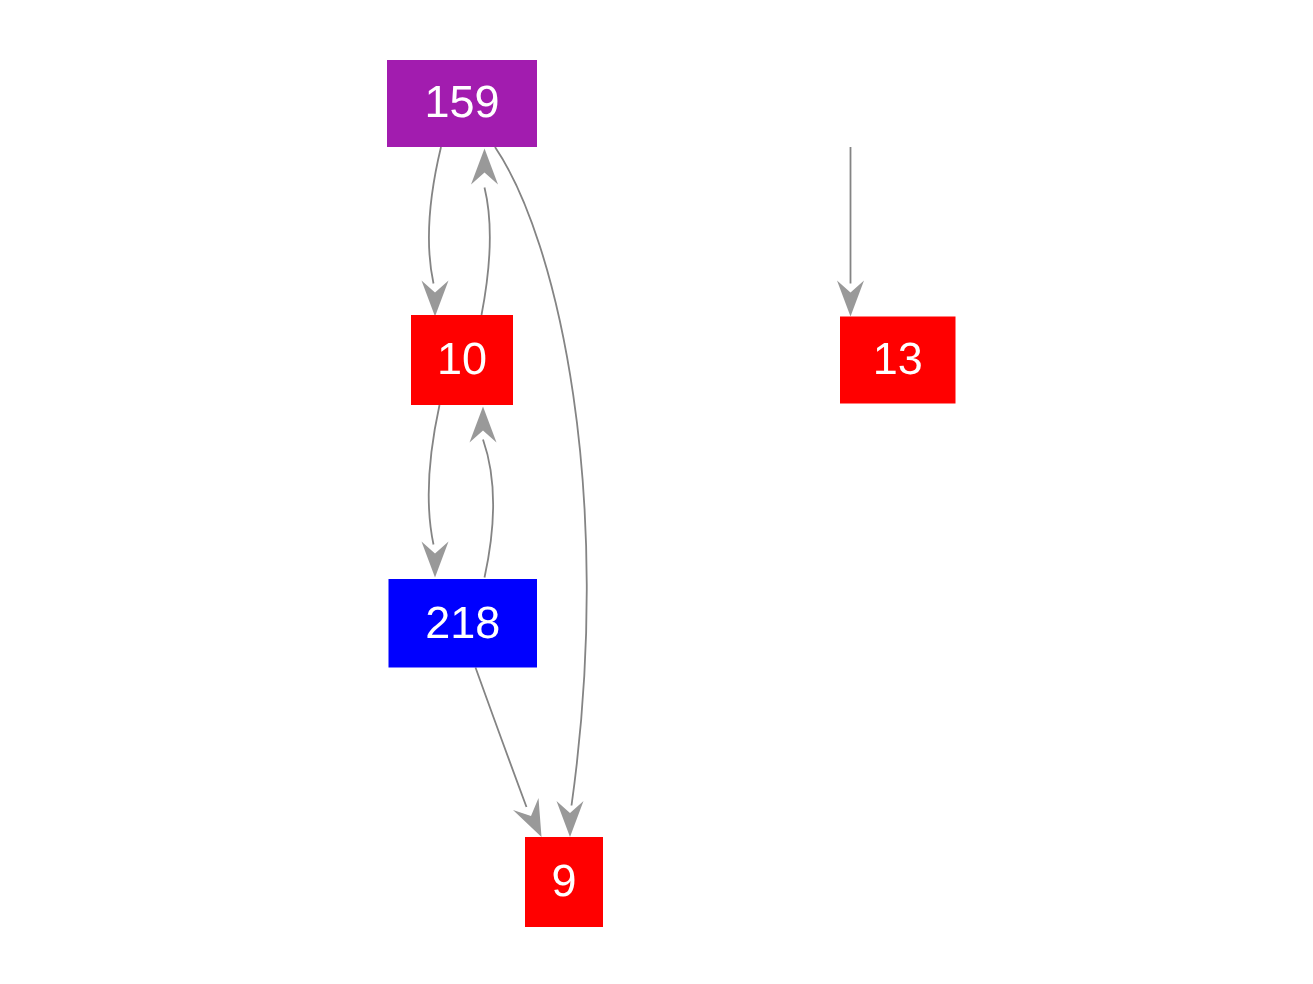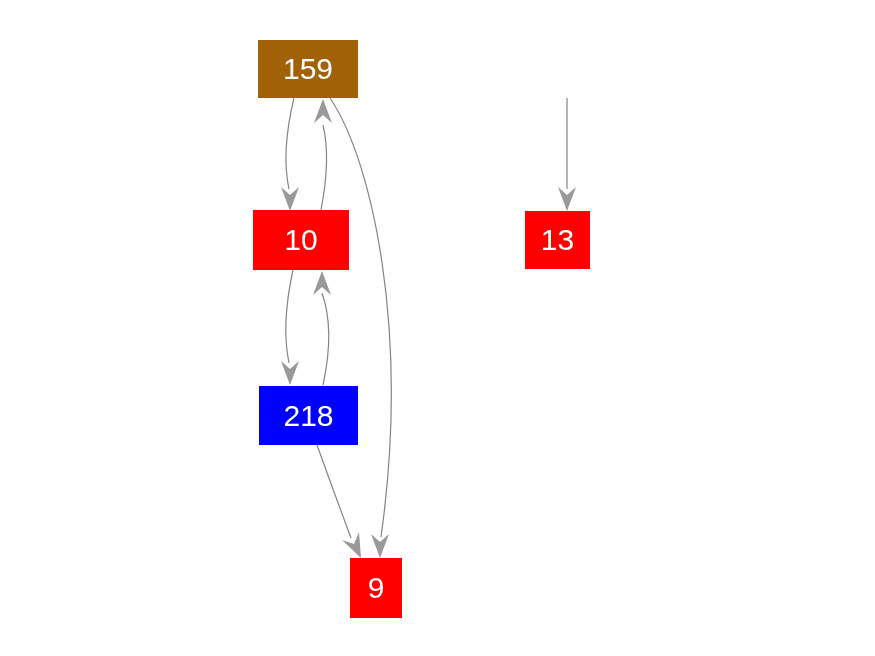--- a/index.html
+++ b/index.html
@@ -39,22 +39,22 @@
     align-items: center;
     justify-content: center;
     color: #ffffff;
     font-size: 30px;
     line-height: 1;
     cursor: pointer;
     user-select: none;
   }
   #node-159 { left: 258px; top: 40px;  width: 100px; height: 58px; }
   #node-224 { left: 517px; top: 40px;  width: 100px; height: 58px; }
-  #node-10  { left: 253px; top: 210px; width: 96px;  height: 60px; }
-  #node-13  { left: 525px; top: 211px; width: 65px;  height: 58px; }
+  #node-10  { left: 274px; top: 210px; width: 68px;  height: 60px; }
+  #node-13  { left: 560px; top: 211px; width: 77px;  height: 58px; }
   #node-218 { left: 259px; top: 386px; width: 99px;  height: 59px; }
   #node-9   { left: 350px; top: 558px; width: 52px;  height: 60px; }
 </style>
 </head>
 <body>
 
 <div class="stage" style="background-color: rgb(255, 255, 255);">
 
   <svg class="edge-layer" viewBox="0 0 875 656">
     <g>
@@ -80,21 +80,21 @@
     <g>
       <path class="edge-line" d="M317,445 Q335,495 351,538" stroke="#848484"></path>
       <path class="edge-arrow" d="M361,558 L342,540 L354,544 L359,532 Z" fill="#999999"></path>
     </g>
     <g>
       <path class="edge-line" d="M567,98 L567,189" stroke="#848484"></path>
       <path class="edge-arrow" d="M567,211 L558,187 L567,195 L576,187 Z" fill="#999999"></path>
     </g>
   </svg>
 
-  <div class="node" id="node-159" style="background-color: #a16207;">
+  <div class="node" id="node-159" style="background-color: #a21caf;">
     <span style="color: rgb(255, 255, 255);">159</span>
   </div>
 
 
   <div class="node" id="node-10" style="background-color: rgb(255, 0, 0);">
     <span style="color: rgb(255, 255, 255);">10</span>
   </div>
 
   <div class="node" id="node-13" style="background-color: rgb(255, 0, 0);">
     <span style="color: rgb(255, 255, 255);">13</span>

